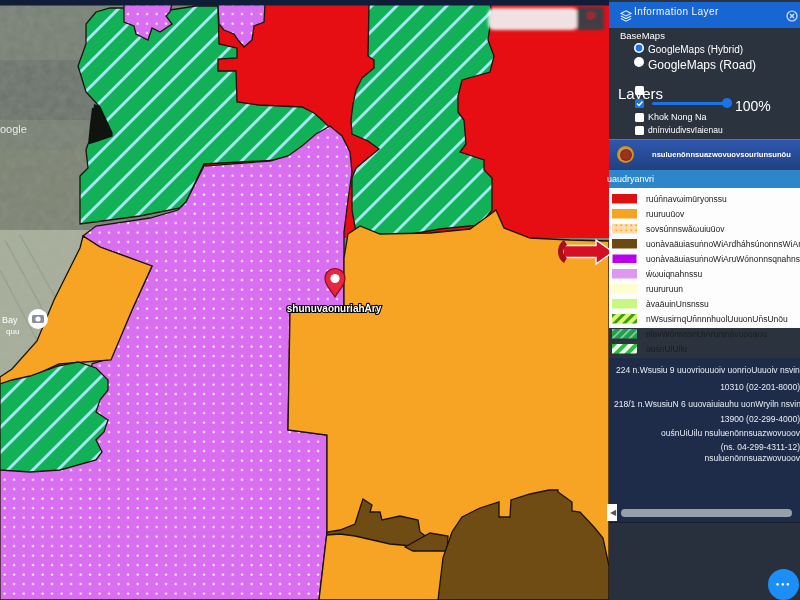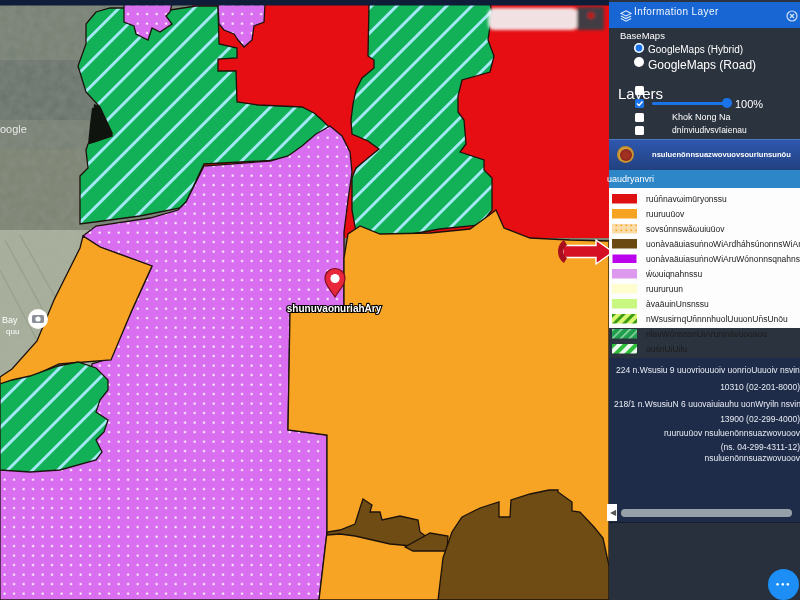--- a/index.html
+++ b/index.html
@@ -8,21 +8,21 @@
 .abs{position:absolute;}
 #hdr{position:absolute;left:0;top:2px;width:191px;height:26px;background:#1866d3;color:#eaf2ff;}
 #hdr .t{position:absolute;left:25px;top:4px;font-size:10px;letter-spacing:.4px;color:#f0f6ff;}
 #body1{position:absolute;left:0;top:28px;width:191px;height:111px;background:#2b333e;color:#fff;}
 #logobar{position:absolute;left:0;top:139px;width:191px;height:31px;background:linear-gradient(180deg,#2e57ae 0%,#21407e 100%);border-top:1px solid #4a77c4;}
 #legbar{position:absolute;left:0;top:170px;width:191px;height:18px;background:#2d86c8;color:#fff;padding-left:38px;}
 #legend{position:absolute;left:0;top:188px;width:191px;height:140px;background:#fdfdfd;}
 #addr{position:absolute;left:0;top:358px;width:191px;height:242px;background:#1f2c49;color:#fff;}
 .lrow{position:absolute;left:37px;font-size:8.5px;color:#1c1c1c;white-space:nowrap;}
 .cb{position:absolute;left:26px;width:9px;height:9px;background:#fff;border-radius:1.5px;}
-.lab{position:absolute;left:39px;font-size:9px;color:#fff;white-space:nowrap;margin-left:24px;}
+.lab{position:absolute;left:39px;font-size:9px;color:#fff;white-space:nowrap;}
 .aline{position:absolute;width:191px;text-align:right;font-size:8.5px;color:#e8edf5;white-space:nowrap;}
 </style></head>
 <body>
 <div id="stage">
 <svg id="map" width="800" height="600" xmlns="http://www.w3.org/2000/svg">
 <defs>
 <pattern id="pgreen" width="17.7" height="17.7" patternUnits="userSpaceOnUse" patternTransform="rotate(-45)">
   <rect width="17.7" height="17.7" fill="#12b157"></rect>
   <rect x="0" y="0" width="17.7" height="2.9" fill="#a5e9f6"></rect>
 </pattern>
@@ -140,21 +140,21 @@
   <div class="abs" style="left:25px;top:29px;width:10px;height:10px;border-radius:50%;background:#fff"></div>
   <div class="abs" style="left:39px;top:30px;font-size:12px;color:#fff">GoogleMaps (Road)</div>
   <div class="abs" style="left:9px;top:57px;font-size:15px;color:#fff">Layers</div>
   <div class="cb" style="top:58px"></div>
   <div class="cb" style="top:71px;background:#1a73e8"></div>
   <svg class="abs" style="left:26px;top:71px" width="9" height="9" viewBox="0 0 9 9">
           <path d="M2 4.5 L4 6.5 L7.5 2.5" stroke="#fff" stroke-width="1.4" fill="none"></path>
         </svg>
   <div class="abs" style="left:43px;top:73.5px;width:78px;height:3px;border-radius:2px;background:#1a73e8"></div>
   <div class="abs" style="left:113px;top:70px;width:9.5px;height:9.5px;border-radius:50%;background:#1a73e8"></div>
-  <div class="abs" style="left:126px;top:70px;font-size:11px;color:#fff">100%</div>
+  <div class="abs" style="left:126px;top:70px;font-size:14px;color:#fff">100%</div>
   <div class="cb" style="top:84.5px"></div>
   <div class="lab" style="top:84px">Khok Nong Na</div>
   <div class="cb" style="top:98px"></div>
   <div class="lab" style="top:97px;font-size:8.5px">dnínviudivsvīaienau</div>
  </div>
  <div id="logobar">
   <div class="abs" style="left:8px;top:6px;width:17px;height:17px;border-radius:50%;background:radial-gradient(circle,#e8c060 20%,#c08a28 70%,#8a5c14 100%)"></div>
   <div class="abs" style="left:10.5px;top:8.5px;width:12px;height:12px;border-radius:50%;background:radial-gradient(circle,#a03020 40%,#6e1616 100%)"></div>
   <div class="abs" style="left:43px;top:10px;font-size:7.6px;font-weight:bold;color:#fff;white-space:nowrap">nsuluenōnnsuazwovuovsouriunsunōu</div>
  </div>
@@ -185,21 +185,21 @@
   <div class="lrow" style="top:111px">àvaäuinUnsnssu</div>
   <div class="lrow" style="top:126px">nWsusirnqUn̄nnnhuolUuuonUn̄sUnōu</div>
   <div class="lrow" style="top:141px">nlavWónnssnUiAruninàvuooaou</div>
   <div class="lrow" style="top:156px">ouśnUiUilu</div>
  </div>
  <div id="addr">
   <div class="aline" style="top:7px;left:7px;text-align:left">224 n.Wsusiu 9 uuovriouuoiv uonrioUuuoiv nsvinW</div>
   <div class="aline" style="top:24px">10310 (02-201-8000)</div>
   <div class="aline" style="top:41px;left:5px;text-align:left">218/1 n.WsusiuN 6 uuovaiuiauhu uonWryiln nsvin</div>
   <div class="aline" style="top:56px">13900 (02-299-4000)</div>
-  <div class="aline" style="top:70px">ruuruuūov nsuluenōnnsuazwovuoov</div>
+  <div class="aline" style="top:70px">ouśnUiUilu nsuluenōnnsuazwovuoov</div>
   <div class="aline" style="top:84px">(ns. 04-299-4311-12)</div>
   <div class="aline" style="top:95px">nsuluenōnnsuazwovuoov</div>
   <div class="abs" style="left:0px;top:164px;width:191px;height:78px;background:#27303c;border-top:1px solid #161e2b"></div>
         <div class="abs" style="left:-2px;top:146px;width:10px;height:17px;background:#fff"></div>
   <div class="abs" style="left:1px;top:150px;color:#555;font-size:8px">◀</div>
   <div class="abs" style="left:12px;top:151px;width:171px;height:7.5px;border-radius:4px;background:#97a0a8"></div>
   <div class="abs" style="left:159px;top:211px;width:31px;height:31px;border-radius:50%;background:#1d8ef6;text-align:center;color:#fff;font-weight:bold;font-size:6px;line-height:31px;letter-spacing:1.5px">●●●</div>
  </div>
 </div>
 </div>

